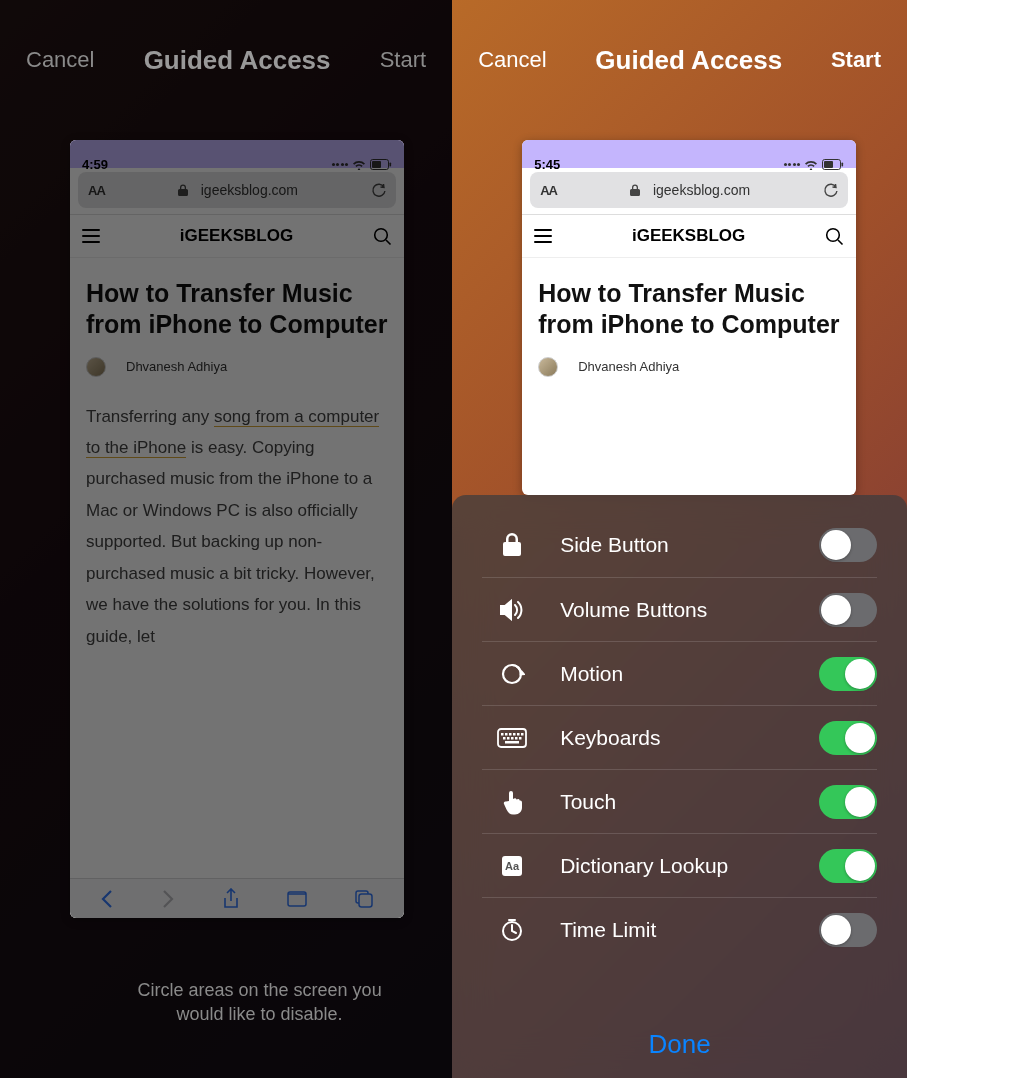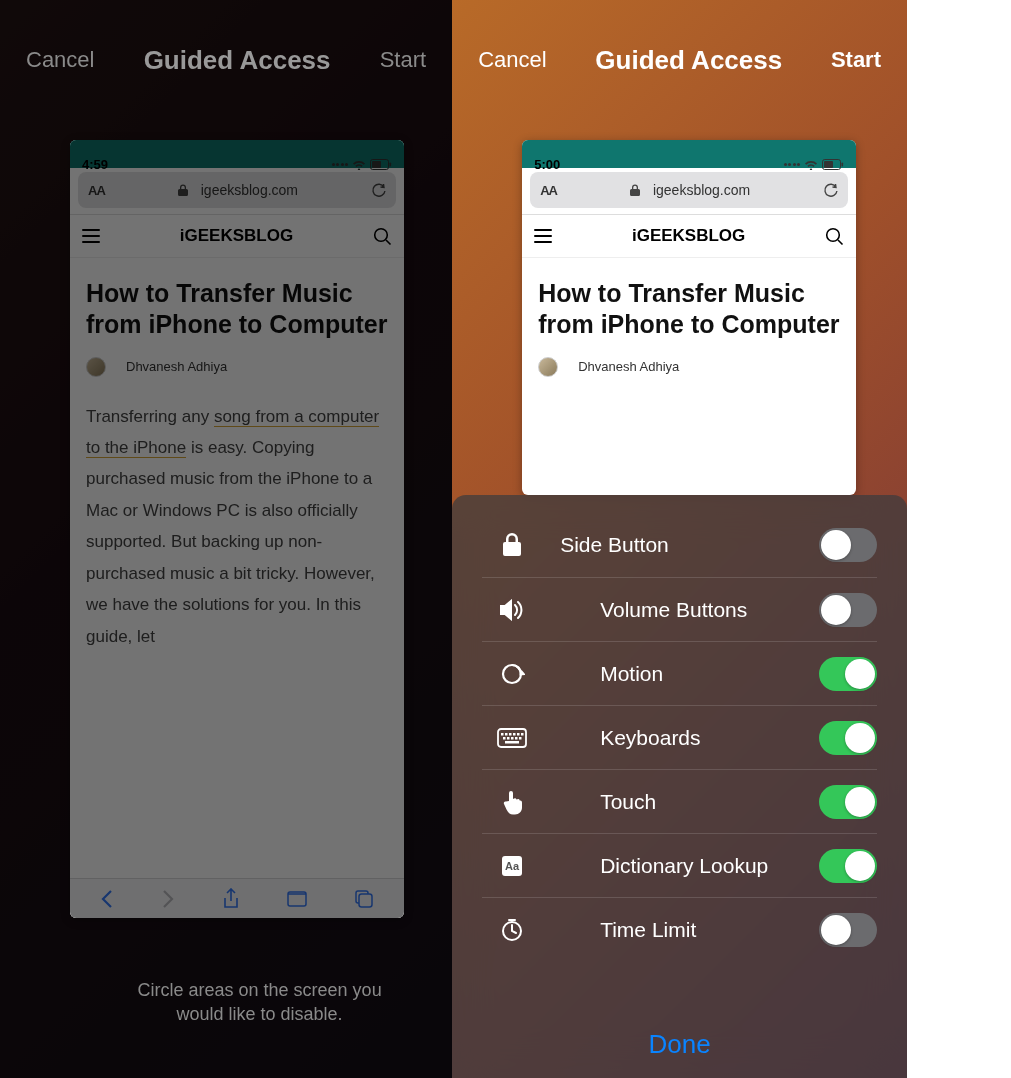--- a/index.html
+++ b/index.html
@@ -13,21 +13,21 @@
   .header { position:absolute; top:0; left:0; right:0; height:120px; display:flex; align-items:center; justify-content:space-between; padding:0 26px; }
   .h-btn { font-size:22px; color:#fff; }
   .left .h-btn, .left .h-title { color:#8a8a8a; }
   .h-title { font-size:26px; font-weight:600; color:#fff; }
   .left .h-title { color:#999; }
 
   .content-frame { position:absolute; top:140px; left:70px; width:334px; border-radius:6px; overflow:hidden; background:#fff; box-shadow:0 2px 10px rgba(0,0,0,0.3); }
   .left .content-frame { height:778px; }
   .right .content-frame { height:355px; }
 
-  .sbar { height:28px; display:flex; align-items:center; justify-content:space-between; padding:21px 12px 0; font-size:13px; font-weight:600; color:#000; background:#0f766e; }
+  .sbar { height:28px; display:flex; align-items:center; justify-content:space-between; padding:21px 12px 0; font-size:13px; font-weight:600; color:#000; background:#c4b5fd; }
   .sicons { display:flex; gap:4px; align-items:center; }
   .dots { display:flex; gap:1.5px; } .dots span{width:3px;height:3px;border-radius:50%;background:#333;}
   .url { height:36px; margin:4px 8px 6px; background:#e1e1e3; border-radius:8px; display:flex; align-items:center; justify-content:space-between; padding:0 10px; font-size:14px; color:#333; }
   .url-mid { display:flex; align-items:center; gap:13px; }
   .aA { font-size:13px; font-weight:600; letter-spacing:-1px;}
   .siteheader { height:44px; border-top:1px solid #ddd; border-bottom:1px solid #eee; display:flex; align-items:center; justify-content:space-between; padding:0 12px; background:#fff; }
   .hamb { display:flex; flex-direction:column; gap:4px; } .hamb span{width:18px;height:2.2px;background:#000;border-radius:1px;}
   .logo { font-size:17px; font-weight:800; letter-spacing:0px; font-family: Arial Black, Arial, sans-serif; }
   .article { padding:20px 16px 10px; background:#fff; }
   .article h2 { font-size:25px; font-weight:700; line-height:1.25; color:#111; }
@@ -38,21 +38,21 @@
   .safari-tb { position:absolute; bottom:0; left:0; right:0; height:40px; background:#f6f6f8; border-top:1px solid #d8d8da; display:flex; align-items:center; justify-content:space-around; padding:0 6px; }
   .tb-i { color:#3478f6; } .tb-i.dis { color:#b8b8bd; }
 
   .left-overlay2 { position:absolute; inset:0; background:rgba(0,0,0,0.55); pointer-events:none; }
 
   .options-btn { position:absolute; bottom:28px; left:2px; width:105px; height:105px; border-radius:50%; background:radial-gradient(circle at 40% 30%, rgba(230,80,70,0.5), rgba(120,30,70,0.5) 70%); display:flex; align-items:center; justify-content:center; color:#fff; font-size:20px; box-shadow:0 0 0 3px rgba(255,255,255,0.05); }
   .hint { position:absolute; bottom:52px; left:120px; right:53px; color:#8a8a8a; font-size:18px; text-align:center; line-height:1.3; }
 
   .panel { position:absolute; top:495px; left:0; right:0; bottom:0; background:rgba(60,60,62,0.72); backdrop-filter:blur(20px); border-top-left-radius:14px; border-top-right-radius:14px; padding:18px 0 0; }
   .row { display:flex; align-items:center; height:64px; padding:0 30px 0 42px; color:#fff; }
-  .row + .row { border-top:1px solid rgba(255,255,255,0.14); margin:0 30px; padding:0 0 0 12px;gap:40px; }
+  .row + .row { border-top:1px solid rgba(255,255,255,0.14); margin:0 30px; padding:0 0 0 12px; }
   .row:first-child { padding-left:42px; }
   .row .ic { width:36px; display:flex; justify-content:center; margin-right:30px; }
   .row .lbl { flex:1; font-size:21px; }
   .switch { width:58px; height:34px; border-radius:17px; background:#6b6b6e; position:relative; }
   .switch.on { background:#34c759; }
   .knob { position:absolute; top:2px; width:30px; height:30px; border-radius:50%; background:#fff; box-shadow:0 1px 3px rgba(0,0,0,0.3); }
   .switch .knob { left:2px; } .switch.on .knob { left:auto; right:2px; }
   .done { position:absolute; bottom:18px; left:0; right:0; text-align:center; font-size:26px; color:#0a84ff; font-weight:500; }
 
   svg { display:block; }
@@ -171,21 +171,21 @@
   <div class="pane right">
     <div class="device">
       <div class="header">
         <span class="h-btn">Cancel</span>
         <span class="h-title">Guided Access</span>
         <span class="h-btn" style="font-weight:600">Start</span>
       </div>
 
       <div class="content-frame">
         <div class="sbar">
-          <span>5:00</span>
+          <span>5:45</span>
           <span class="sicons">
             <span class="dots">
                 <span></span>
                 <span></span>
                 <span></span>
                 <span></span>
               </span>
             <span>
                 <svg width="14" height="11" viewBox="0 0 14 11">
                   <path d="M7 9.5a1.2 1.2 0 100 2.4 1.2 1.2 0 000-2.4zM3.3 6.8a5.3 5.3 0 017.4 0l-1.2 1.2a3.6 3.6 0 00-5 0zM1 4.5a8.5 8.5 0 0112 0l-1.2 1.2a6.8 6.8 0 00-9.6 0z" fill="#333"></path>

